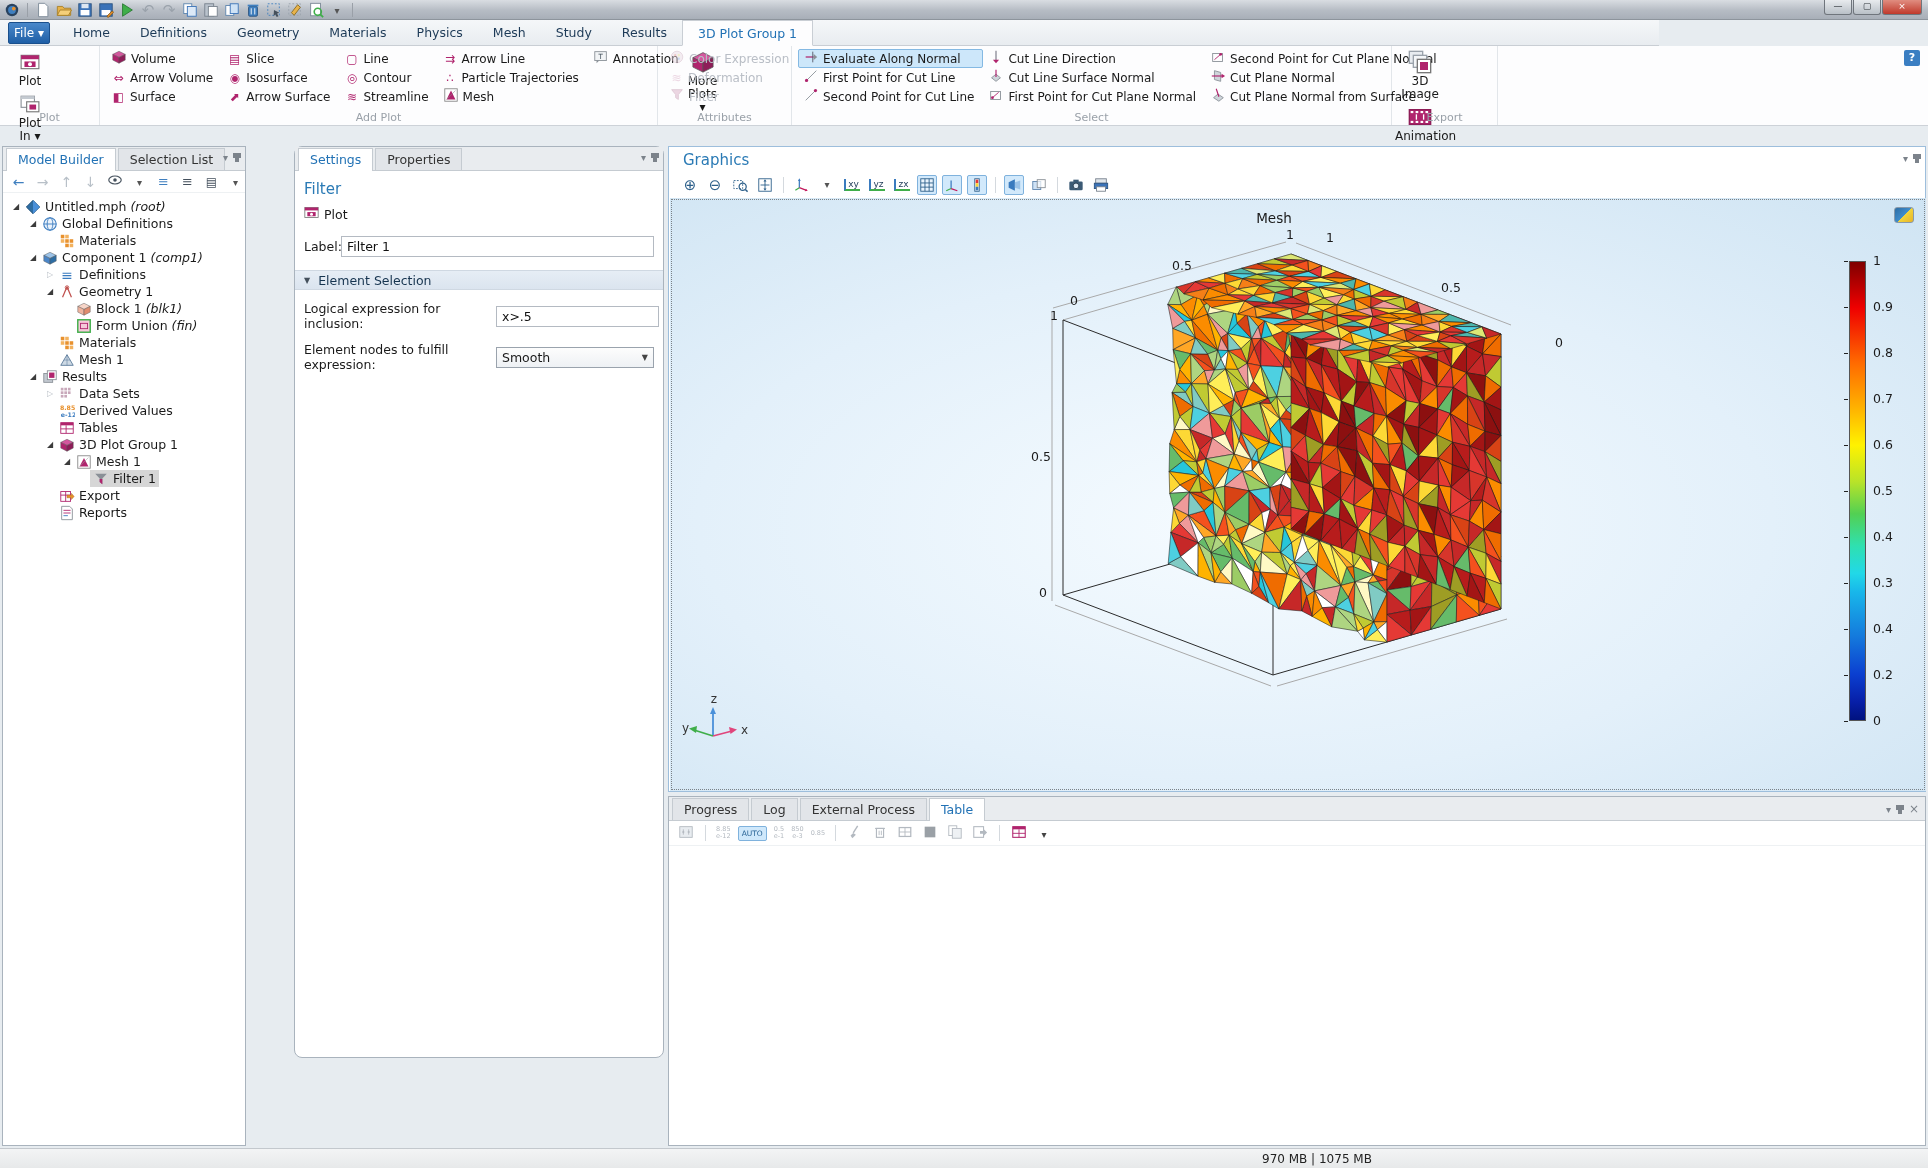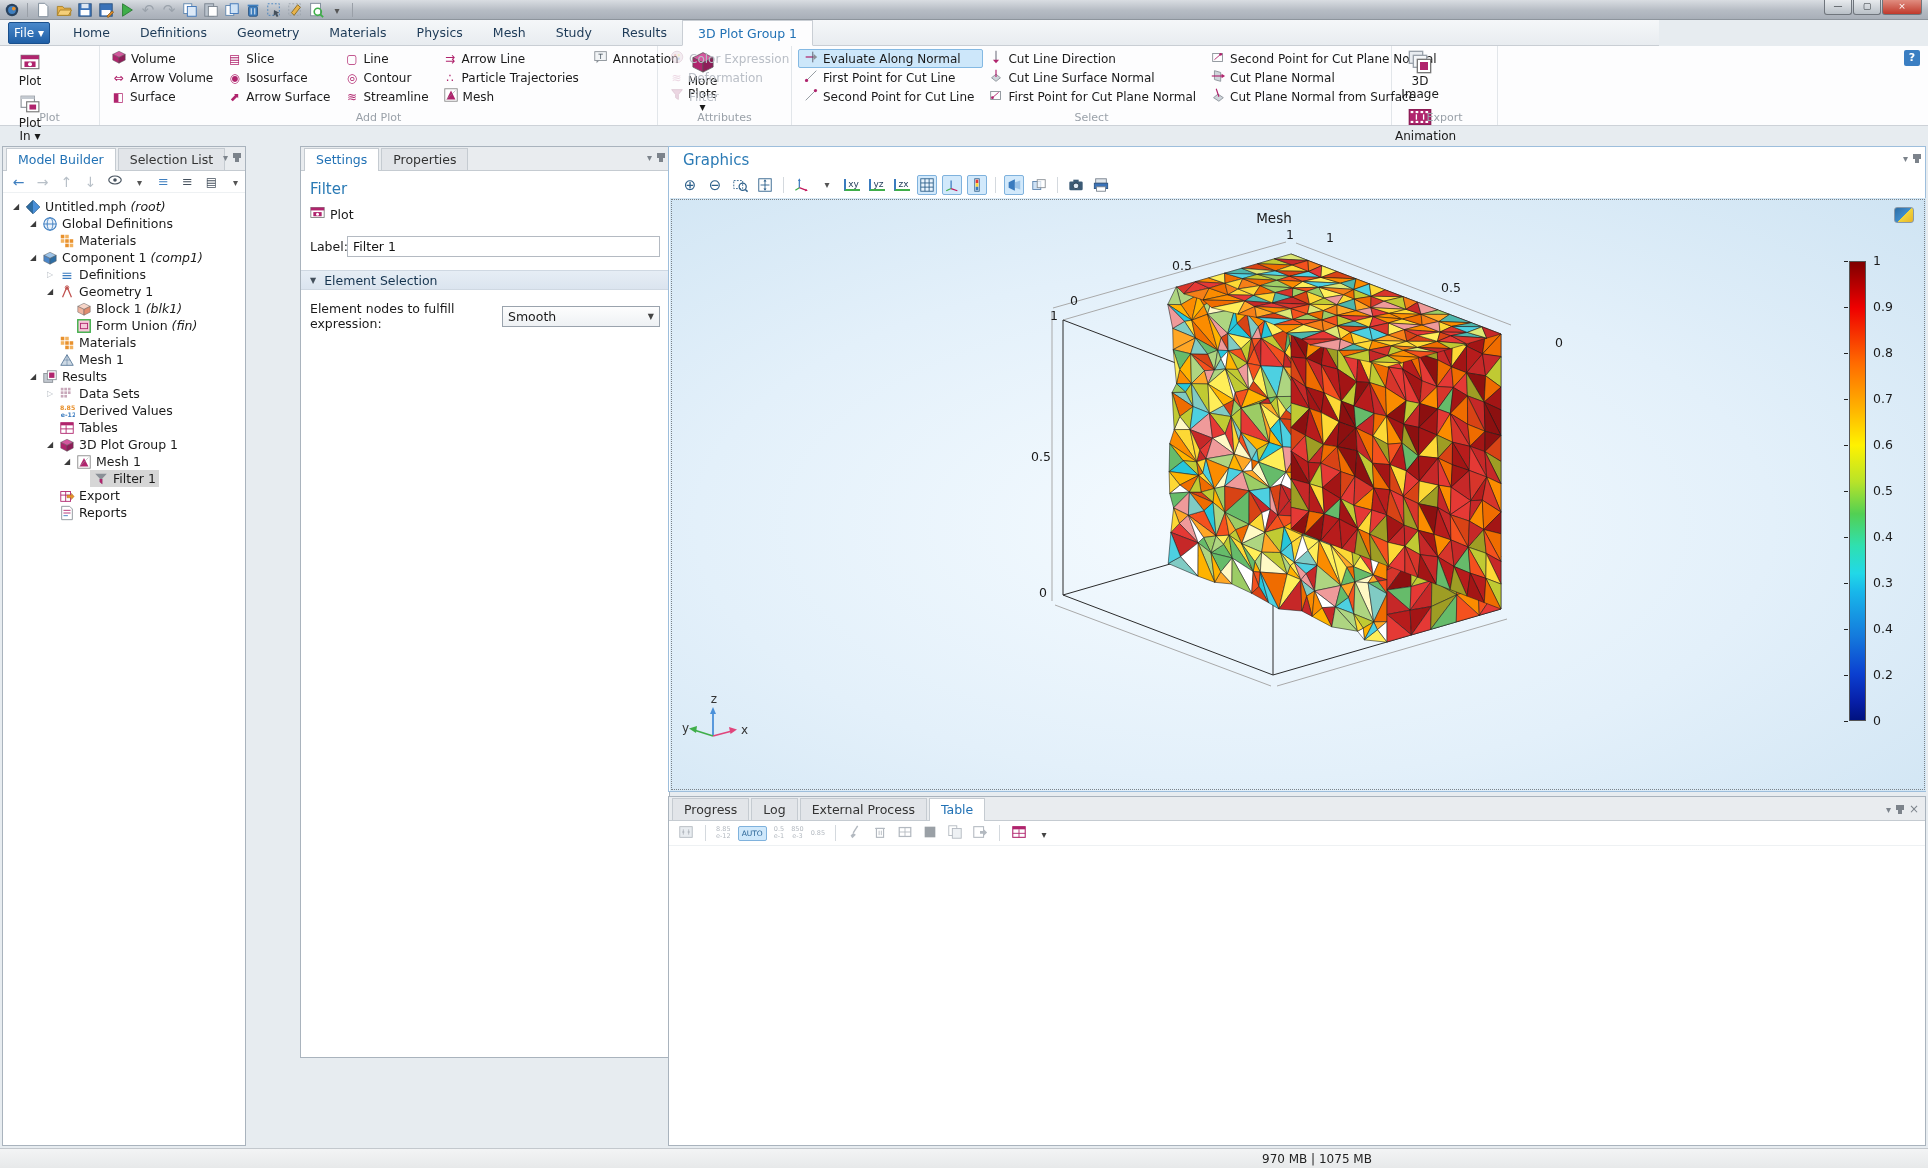--- a/index.html
+++ b/index.html
@@ -779,21 +779,21 @@
               <line x1="5" y1="9" x2="13" y2="9" stroke="#b0246d"></line>
               <line x1="5" y1="12" x2="10" y2="12" stroke="#3a7bbf"></line>
             </svg>
           </span>
           <span>Reports</span>
         </span>
       </div>
     </div>
 </div>
 
-<div class="panel" style="left:300px;top:146px;width:370px;height:912px;">
+<div class="panel" style="left:294px;top:146px;width:370px;height:912px;border-radius:8px;">
   <div class="panel-tabs">
     <div class="ptab active">Settings</div>
     <div class="ptab">Properties</div>
     <div class="corner-icons">
       <span>▾</span>
       <span class="pin"></span>
     </div>
   </div>
   <div class="s-header">Filter</div>
   <div class="s-plotrow">
@@ -805,20 +805,24 @@
         </svg></span>
     <span>Plot</span>
   </div>
   <div class="s-labelrow">
     <span class="flab">Label:</span>
     <input class="sinput" value="Filter 1" style="">
   </div>
   <div class="s-section">
     <span class="tri">▼</span>
     <span>Element Selection</span>
+  </div>
+  <div class="s-frow">
+    <span class="flab2">Logical expression for inclusion:</span>
+    <input class="sinput" value="x&gt;.5" style="">
   </div>
   <div class="s-frow">
     <span class="flab2">Element nodes to fulfill expression:</span>
     <div class="sselect">
       <span>Smooth</span>
       <span class="arr">▼</span>
     </div>
   </div>
 </div>
 

